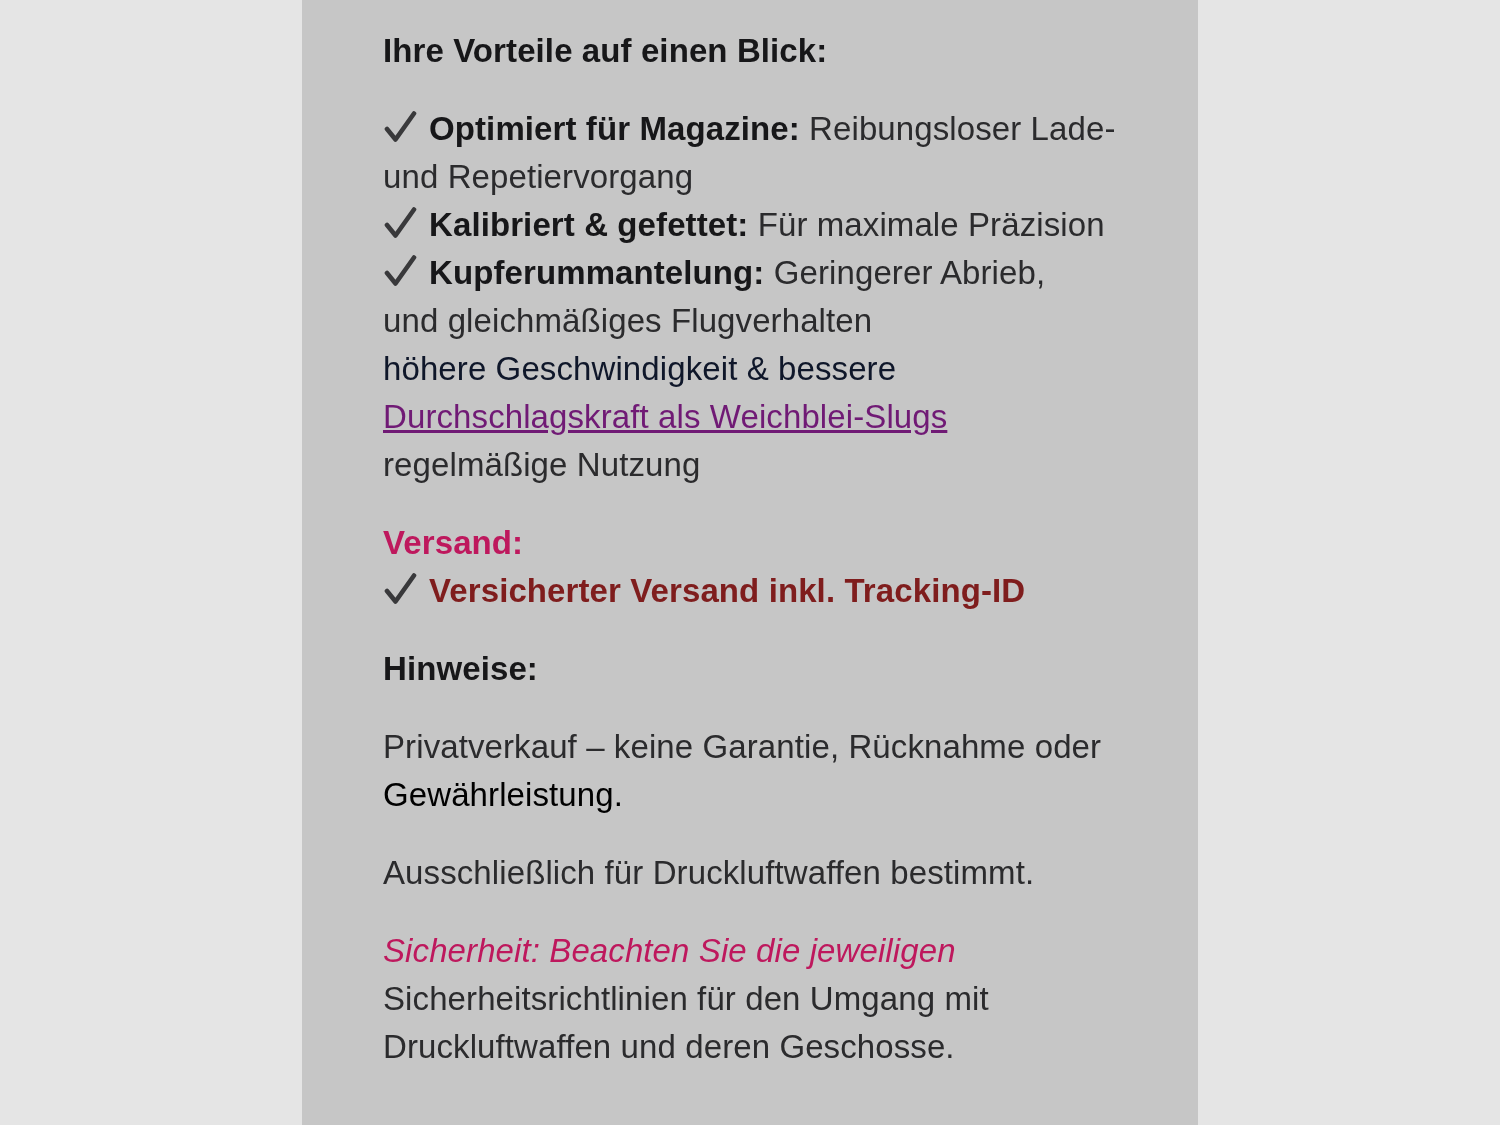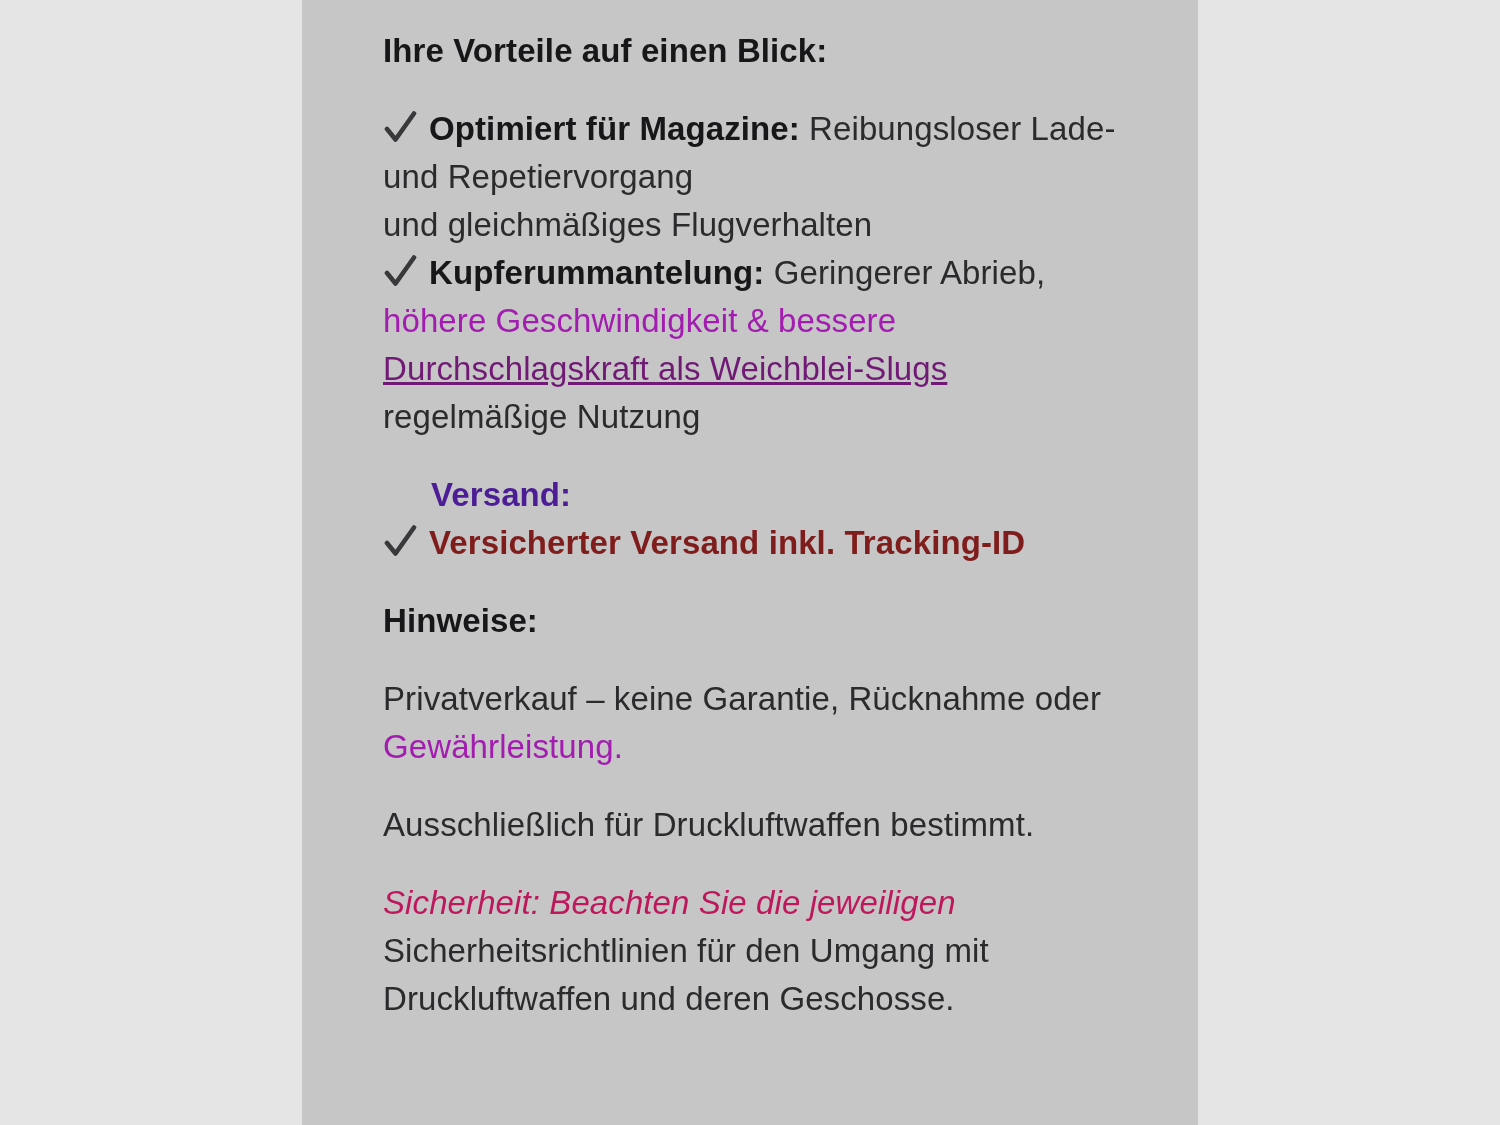--- a/index.html
+++ b/index.html
@@ -57,40 +57,43 @@
 
 <div class="panel" id="panel" style="background: rgb(198, 198, 198);">
     <div class="para">
       <div class="line"><span class="b" style="color: rgb(23, 23, 25);">Ihre Vorteile auf einen Blick:</span></div>
     </div>
     <div class="para">
       <div class="line"><span class="check"><svg viewBox="0 0 34 32">
             <path d="M4 18 L12.5 28.5 L31 2.5" fill="none" stroke="#39393b" stroke-width="4.6" stroke-linecap="round" stroke-linejoin="round"></path>
           </svg></span><span class="b" style="color: rgb(23, 23, 25);">Optimiert für Magazine:</span><span class="r" style="color: rgb(43, 43, 45);"> Reibungsloser Lade-</span></div>
       <div class="line"><span class="r" style="color: rgb(43, 43, 45);">und Repetiervorgang</span></div>
-      <div class="line"><span class="r" style="color: rgb(43, 43, 45);">und gleichmäßiges Flugverhalten</span></div>
+      <div class="line"><span class="check"><svg viewBox="0 0 34 32">
+            <path d="M4 18 L12.5 28.5 L31 2.5" fill="none" stroke="#39393b" stroke-width="4.6" stroke-linecap="round" stroke-linejoin="round"></path>
+          </svg></span><span class="b" style="color: rgb(23, 23, 25);">Kalibriert &amp; gefettet:</span><span class="r" style="color: rgb(43, 43, 45);"> Für maximale Präzision</span></div>
       <div class="line"><span class="check"><svg viewBox="0 0 34 32">
             <path d="M4 18 L12.5 28.5 L31 2.5" fill="none" stroke="#39393b" stroke-width="4.6" stroke-linecap="round" stroke-linejoin="round"></path>
           </svg></span><span class="b" style="color: rgb(23, 23, 25);">Kupferummantelung:</span><span class="r" style="color: rgb(43, 43, 45);"> Geringerer Abrieb,</span></div>
-      <div class="line"><span class="r" style="color: #a21caf;">höhere Geschwindigkeit &amp; bessere</span></div>
+      <div class="line"><span class="r" style="color: rgb(43, 43, 45);">und gleichmäßiges Flugverhalten</span></div>
+      <div class="line"><span class="r" style="color: #0f172a;">höhere Geschwindigkeit &amp; bessere</span></div>
       <div class="line"><span class="r" style="color: #701a75; text-decoration: underline;">Durchschlagskraft als Weichblei-Slugs</span></div>
       <div class="line"><span class="r" style="color: rgb(43, 43, 45);">regelmäßige Nutzung</span></div>
     </div>
     <div class="para">
-      <div class="line"><span class="b" style="color: #4c1d95; margin-left: 48px;">Versand:</span></div>
+      <div class="line"><span class="b" style="color: #be185d;">Versand:</span></div>
       <div class="line"><span class="check"><svg viewBox="0 0 34 32">
             <path d="M4 18 L12.5 28.5 L31 2.5" fill="none" stroke="#39393b" stroke-width="4.6" stroke-linecap="round" stroke-linejoin="round"></path>
           </svg></span><span class="b" style="color: #7f1d1d;">Versicherter Versand inkl. Tracking-ID</span></div>
     </div>
     <div class="para">
       <div class="line"><span class="b" style="color: rgb(23, 23, 25);">Hinweise:</span></div>
     </div>
     <div class="para">
       <div class="line"><span class="r" style="color: rgb(43, 43, 45);">Privatverkauf – keine Garantie, Rücknahme oder</span></div>
-      <div class="line"><span class="r" style="color: #a21caf;">Gewährleistung.</span></div>
+      <div class="line"><span class="r" style="color: #000000;">Gewährleistung.</span></div>
     </div>
     <div class="para">
       <div class="line"><span class="r" style="color: rgb(43, 43, 45);">Ausschließlich für Druckluftwaffen bestimmt.</span></div>
     </div>
     <div class="para">
       <div class="line"><span class="r" style="color: #be185d; font-style: italic;">Sicherheit: Beachten Sie die jeweiligen</span></div>
       <div class="line"><span class="r" style="color: rgb(43, 43, 45); margin-top: 9px;">Sicherheitsrichtlinien für den Umgang mit</span></div>
       <div class="line"><span class="r" style="color: rgb(43, 43, 45);">Druckluftwaffen und deren Geschosse.</span></div>
     </div>
   </div>

